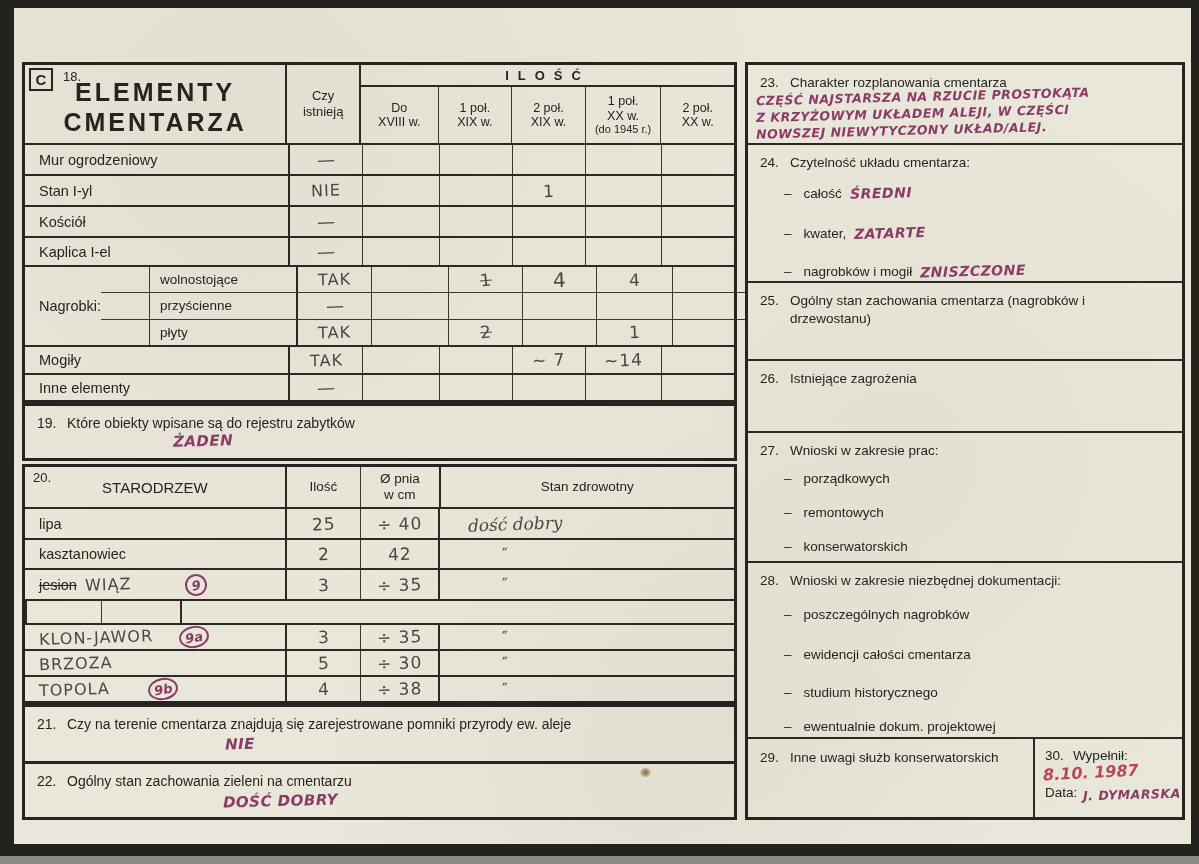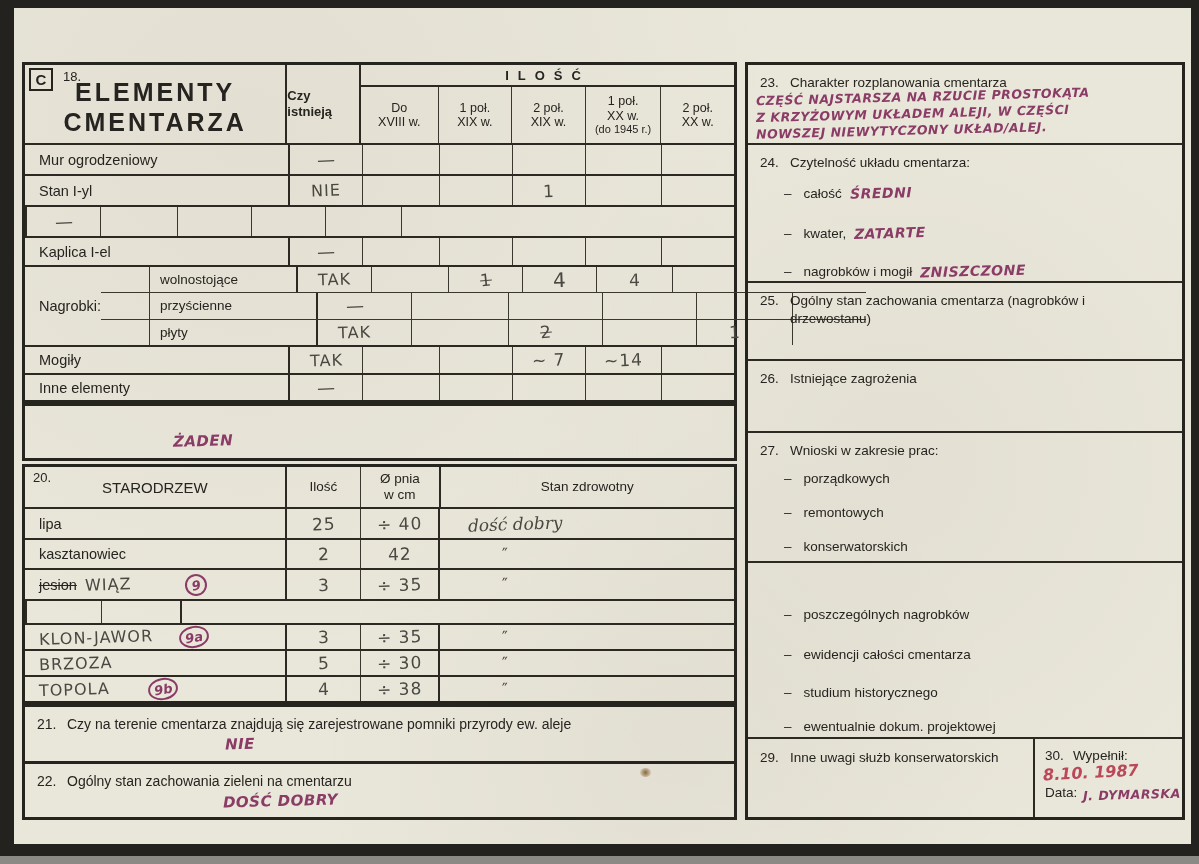--- a/index.html
+++ b/index.html
@@ -17,41 +17,41 @@
 
   .blk { position:absolute; border:3px solid #26241f; }
 
   
   .t18 { left:8px; top:54px; width:715px; }
   .t18 .hdr { display:flex; height:78px; }
   .h-label { width:265px; position:relative; }
   .cbox { position:absolute; left:4px; top:3px; width:24px; height:23px; border:2.5px solid #26241f; text-align:center; font-weight:bold; font-size:15px; line-height:19px; }
   .no18 { position:absolute; left:38px; top:4px; font-size:13px; }
   .t18title { text-align:center; padding-top:12px; font-size:25px; font-weight:bold; letter-spacing:3px; line-height:1.2; }
-  .h-ex { width:75px; border-left:2px solid #2b2922; display:flex; flex-direction:column; align-items:flex-start; justify-content:center; font-size:13px; line-height:1.2;font-weight:bold; }
+  .h-ex { width:75px; border-left:2px solid #2b2922; display:flex; flex-direction:column; align-items:center; justify-content:center; font-size:13px; line-height:1.2; }
   .h-qty { width:375px; border-left:2px solid #2b2922; display:flex; flex-direction:column; }
   .h-qty-top { height:22px; border-bottom:2px solid #2b2922; text-align:center; font-weight:bold; font-size:13px; letter-spacing:9px; padding-top:3px; }
   .h-qty-cols { flex:1; display:flex; }
   .h-p { display:flex; flex-direction:column; align-items:center; justify-content:center; font-size:12.5px; line-height:1.15; text-align:center; }
   .h-p + .h-p { border-left:1.5px solid #3a372e; }
   .h-p .small { font-size:11px; }
   .w0{width:77px}.w1{width:74px}.w2{width:74px}.w3{width:76px}.w4{width:74px}
 
   .row { display:flex; border-top:2px solid #2b2922; }
   .cl { width:265px; display:flex; align-items:center; padding-left:14px; font-size:14.5px; }
   .ce { width:75px; border-left:2px solid #2b2922; display:flex; align-items:center; justify-content:center; }
   .cp { display:flex; align-items:center; justify-content:center; }
   .cp { border-left:1.5px solid #3a372e; }
   .rh31{height:31px}.rh29{height:29px}.rh28{height:28px}.rh27{height:27px}
 
   .nagrow { display:flex; border-top:2px solid #2b2922; height:80px; }
   .nag-l { width:118px; display:flex; align-items:center; padding-left:14px; font-size:14.5px; }
   .nag-r { flex:1; display:flex; flex-direction:column; }
   .subrow { display:flex; flex:1;padding-left:48px; }
-  .subrow + .subrow { border-top:1.5px solid #3a372e;gap:20px; }
+  .subrow + .subrow { border-top:1.5px solid #3a372e; }
   .sub-l { width:147px; border-left:1.5px solid #3a372e; display:flex; align-items:center; padding-left:10px; font-size:13.5px; }
 
   
   .hw { font-family:"DejaVu Sans", sans-serif; color:#4a4842; transform:rotate(-2deg); font-size:16px; letter-spacing:1px; }
   .hw.dash { font-size:18px; letter-spacing:0; }
   .hw.dig { font-size:17px; }
   .hw.big { font-size:20px; }
   .struck { text-decoration:line-through; transform:rotate(-6deg); }
   .purple { font-family:"DejaVu Sans", sans-serif; color:#8a3b66; font-style:italic; font-weight:bold; letter-spacing:0.5px; transform:rotate(-1.5deg); }
   .redink { font-family:"DejaVu Sans", sans-serif; color:#bb4859; font-style:italic; font-weight:bold; transform:rotate(-3deg); }
@@ -169,20 +169,23 @@
         <div class="cp w0"></div>
           <div class="cp w1"></div>
         <div class="cp w2">
             <span class="hw dig">1</span>
           </div>
         <div class="cp w3"></div>
           <div class="cp w4"></div>
       </div>
 
       <div class="row rh31">
+        <div class="cl">
+            <span>Kościół</span>
+          </div>
         <div class="ce">
             <span class="hw dash">—</span>
           </div>
         <div class="cp w0"></div>
           <div class="cp w1"></div>
           <div class="cp w2"></div>
           <div class="cp w3"></div>
           <div class="cp w4"></div>
       </div>
 
@@ -284,20 +287,24 @@
           </div>
         <div class="cp w0"></div>
           <div class="cp w1"></div>
           <div class="cp w2"></div>
           <div class="cp w3"></div>
           <div class="cp w4"></div>
       </div>
     </div>
 
     <div class="blk b19">
+      <div class="lblrow">
+          <span class="no">19.</span>
+          <span>Które obiekty wpisane są do rejestru zabytków</span>
+        </div>
       <span class="ansline purple" style="left:148px; top:26px;">ŻADEN</span>
     </div>
 
     <div class="blk t20">
       <div class="hdr">
         <div class="h-name">
           <span class="no20">20.</span>
           <span>STARODRZEW</span>
         </div>
         <div class="h-c wq">
@@ -491,20 +498,24 @@
             <span class="dd">–</span>
             <span>remontowych</span>
           </div>
         <div class="ditem" style="top:106px">
             <span class="dd">–</span>
             <span>konserwatorskich</span>
           </div>
       </div>
 
       <div class="sec s28">
+        <div class="lblrow">
+            <span class="no">28.</span>
+            <span>Wnioski w zakresie niezbędnej dokumentacji:</span>
+          </div>
         <div class="ditem" style="top:44px">
             <span class="dd">–</span>
             <span>poszczególnych nagrobków</span>
           </div>
         <div class="ditem" style="top:84px">
             <span class="dd">–</span>
             <span>ewidencji całości cmentarza</span>
           </div>
         <div class="ditem" style="top:122px">
             <span class="dd">–</span>

